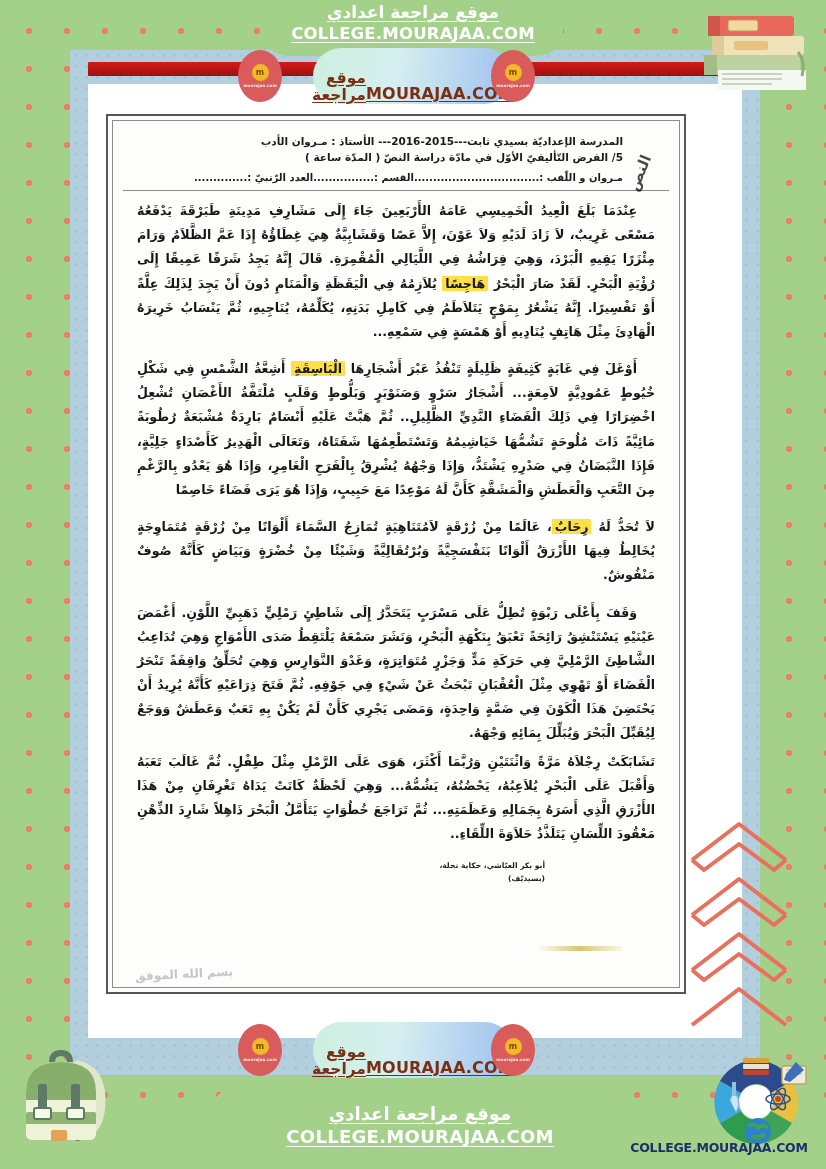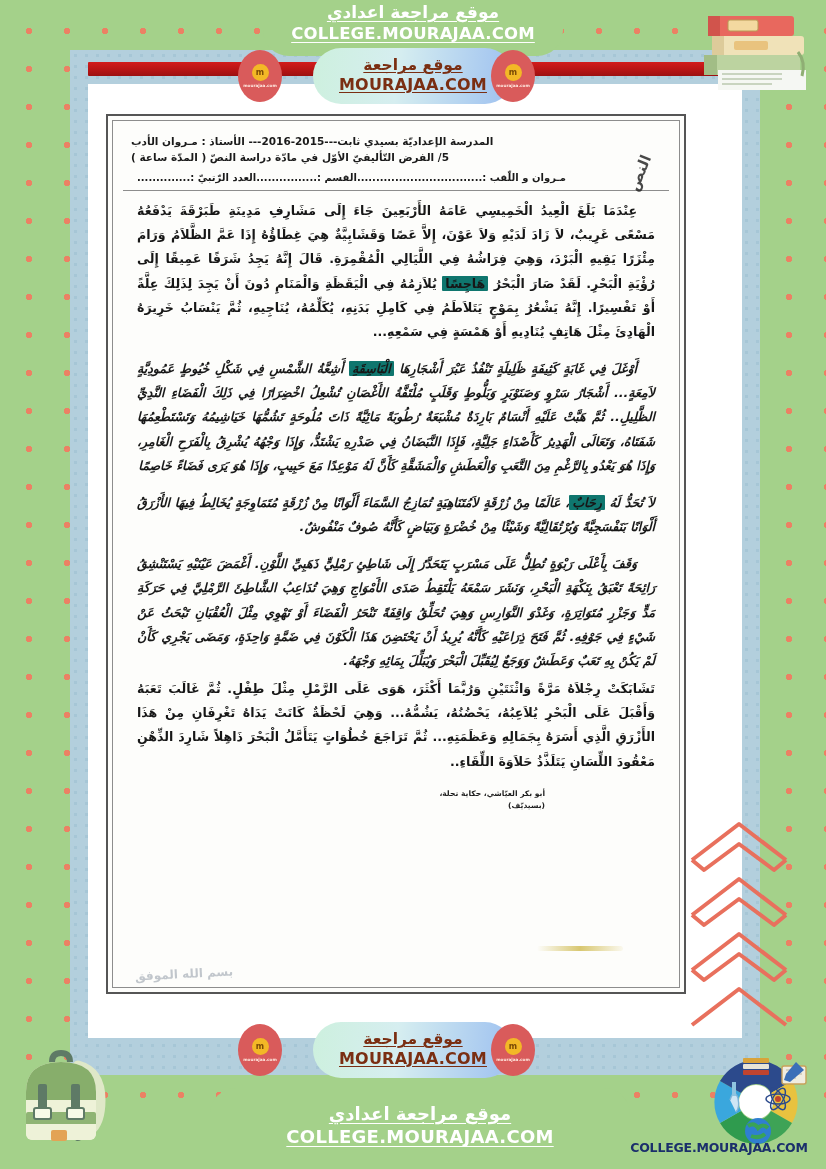--- a/index.html
+++ b/index.html
@@ -63,21 +63,21 @@
   .doc-inner {
     position: absolute;
     left: 4px; right: 4px; top: 4px; bottom: 4px;
     border: 1px solid #8d8d8d;
     padding: 6px 10px 0 10px;
   }
 
   
   .doc-head {
     direction: rtl;
-    text-align: left;
+    text-align: right;
     font-family: "DejaVu Sans", sans-serif;
     color: #1a1a1a;
     padding: 6px 46px 2px 8px;
     line-height: 1.55;
   }
   .doc-head .hline {
     font-size: 10.5px;
     font-weight: 700;
     letter-spacing: .1px;
     white-space: nowrap;
@@ -118,22 +118,22 @@
     text-align-last: right;
     color: #171717;
     font-size: 12.6px;
     line-height: 1.92;
     font-weight: 700;
     padding: 8px 14px 0 14px;
     letter-spacing: .15px;
   }
   .doc-body p { margin: 0 0 4px 0; text-indent: 18px; }
   .doc-body p.no-indent { text-indent: 0; }
-  .doc-body p.gap { margin-top: 13px; font-style: italic; }
-  .hl { background: #0f766e; padding: 0 3px; border-radius: 1px; }
+  .doc-body p.gap { margin-top: 13px; }
+  .hl { background: #fde047; padding: 0 3px; border-radius: 1px; }
 
   
   .doc-source {
     direction: rtl;
     text-align: right;
     margin-top: 14px;
     font-size: 7.6px;
     font-weight: 700;
     line-height: 1.65;
     color: #1d1d1d;
@@ -193,22 +193,22 @@
   }
 
   
   .wm-pill {
     position: absolute;
     width: 200px; height: 56px;
     border-radius: 28px;
     background: linear-gradient(95deg, #cdf0de 0%, #d6eef0 42%, #9dc0f0 100%);
     z-index: 12;
     display: flex;
-    flex-direction: column;
-    align-items: center;
+    flex-direction: row;
+    align-items: flex-end;
     justify-content: center;
   }
   .wm-pill.top { left: 313px; top: 48px; }
   .wm-pill.bottom { left: 313px; top: 1022px; }
   .wm-pill .w1 {
     direction: rtl;
     color: #7a2e12;
     font-size: 15.5px;
     font-weight: 700;
     text-decoration: underline;

